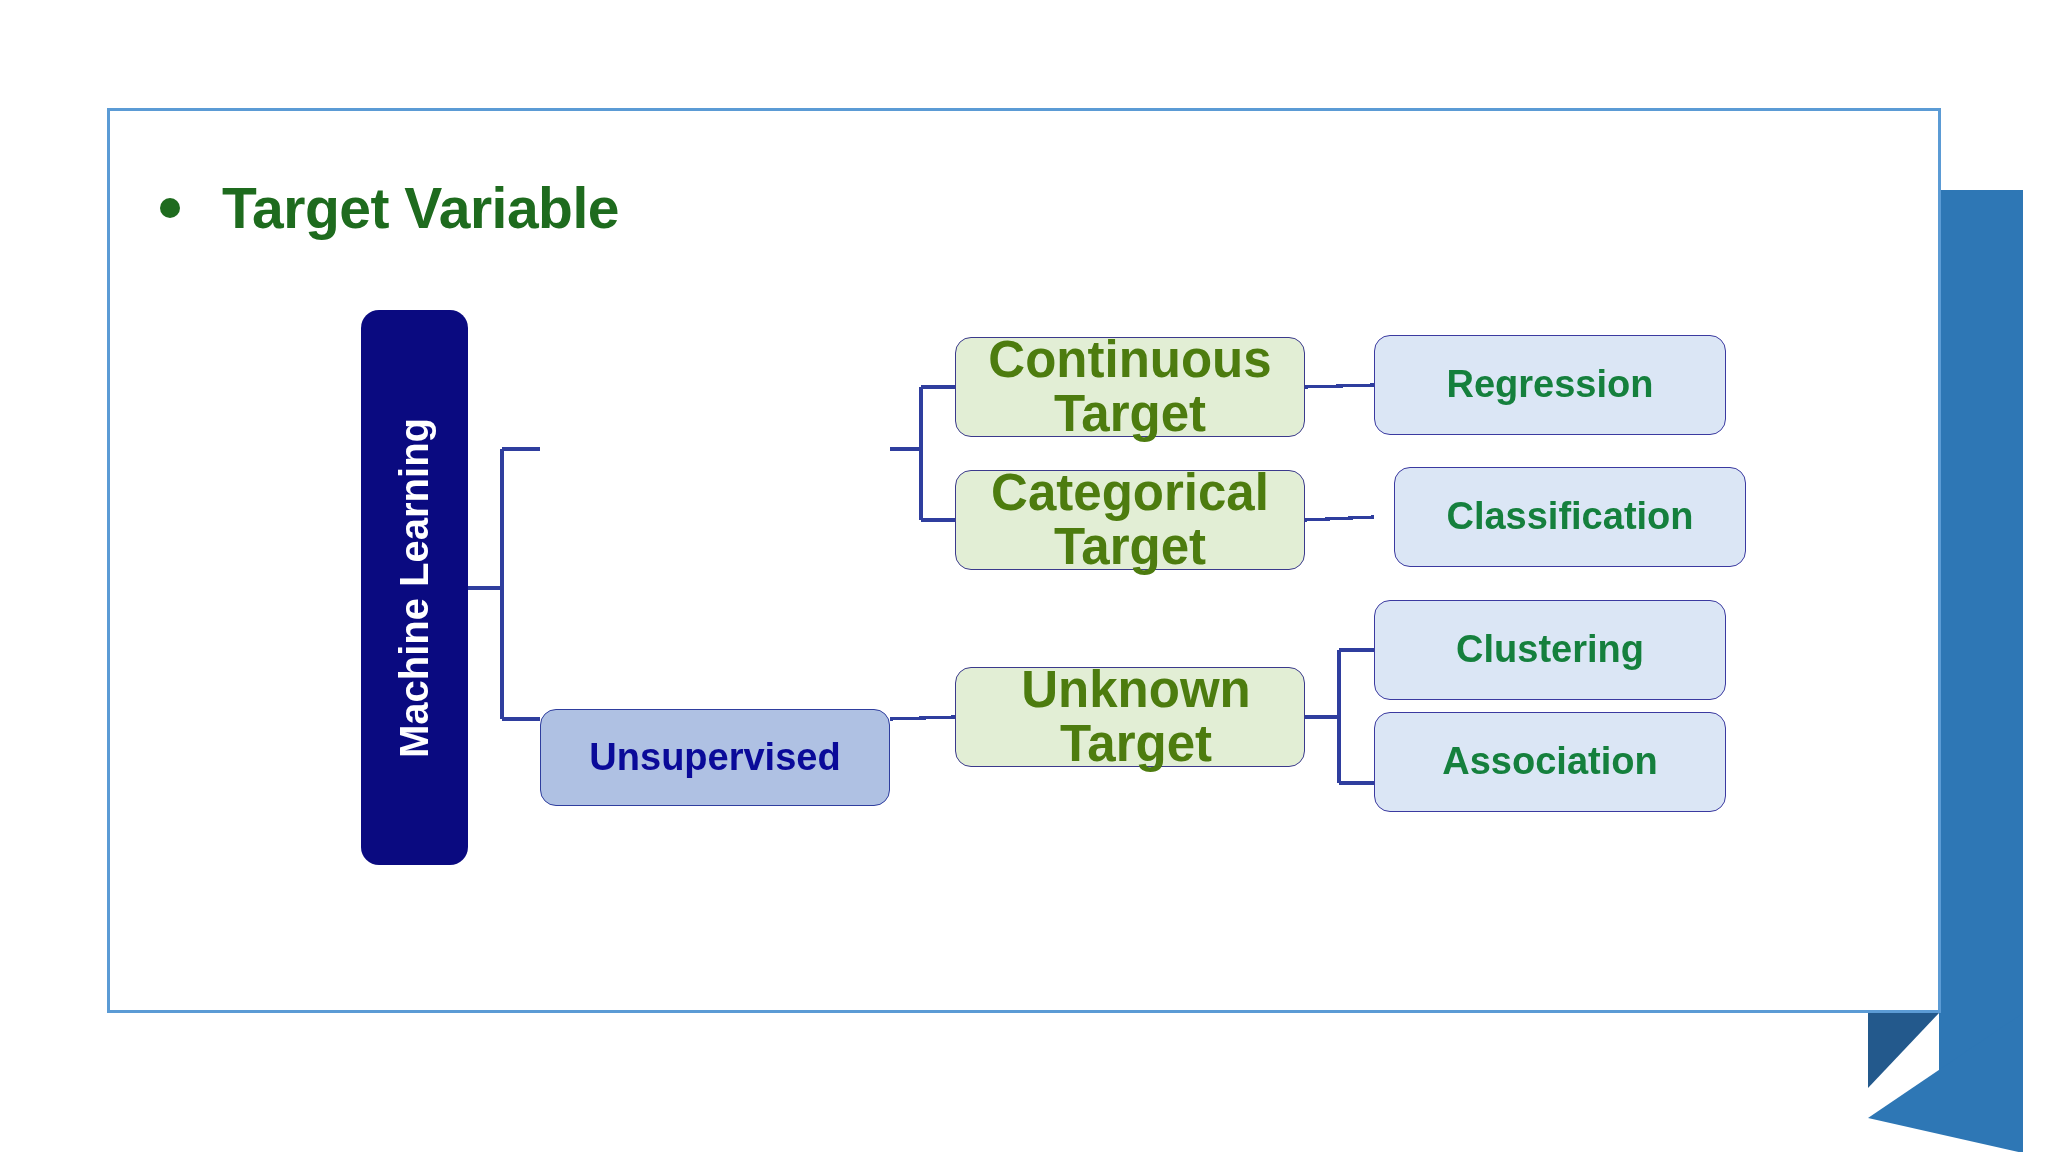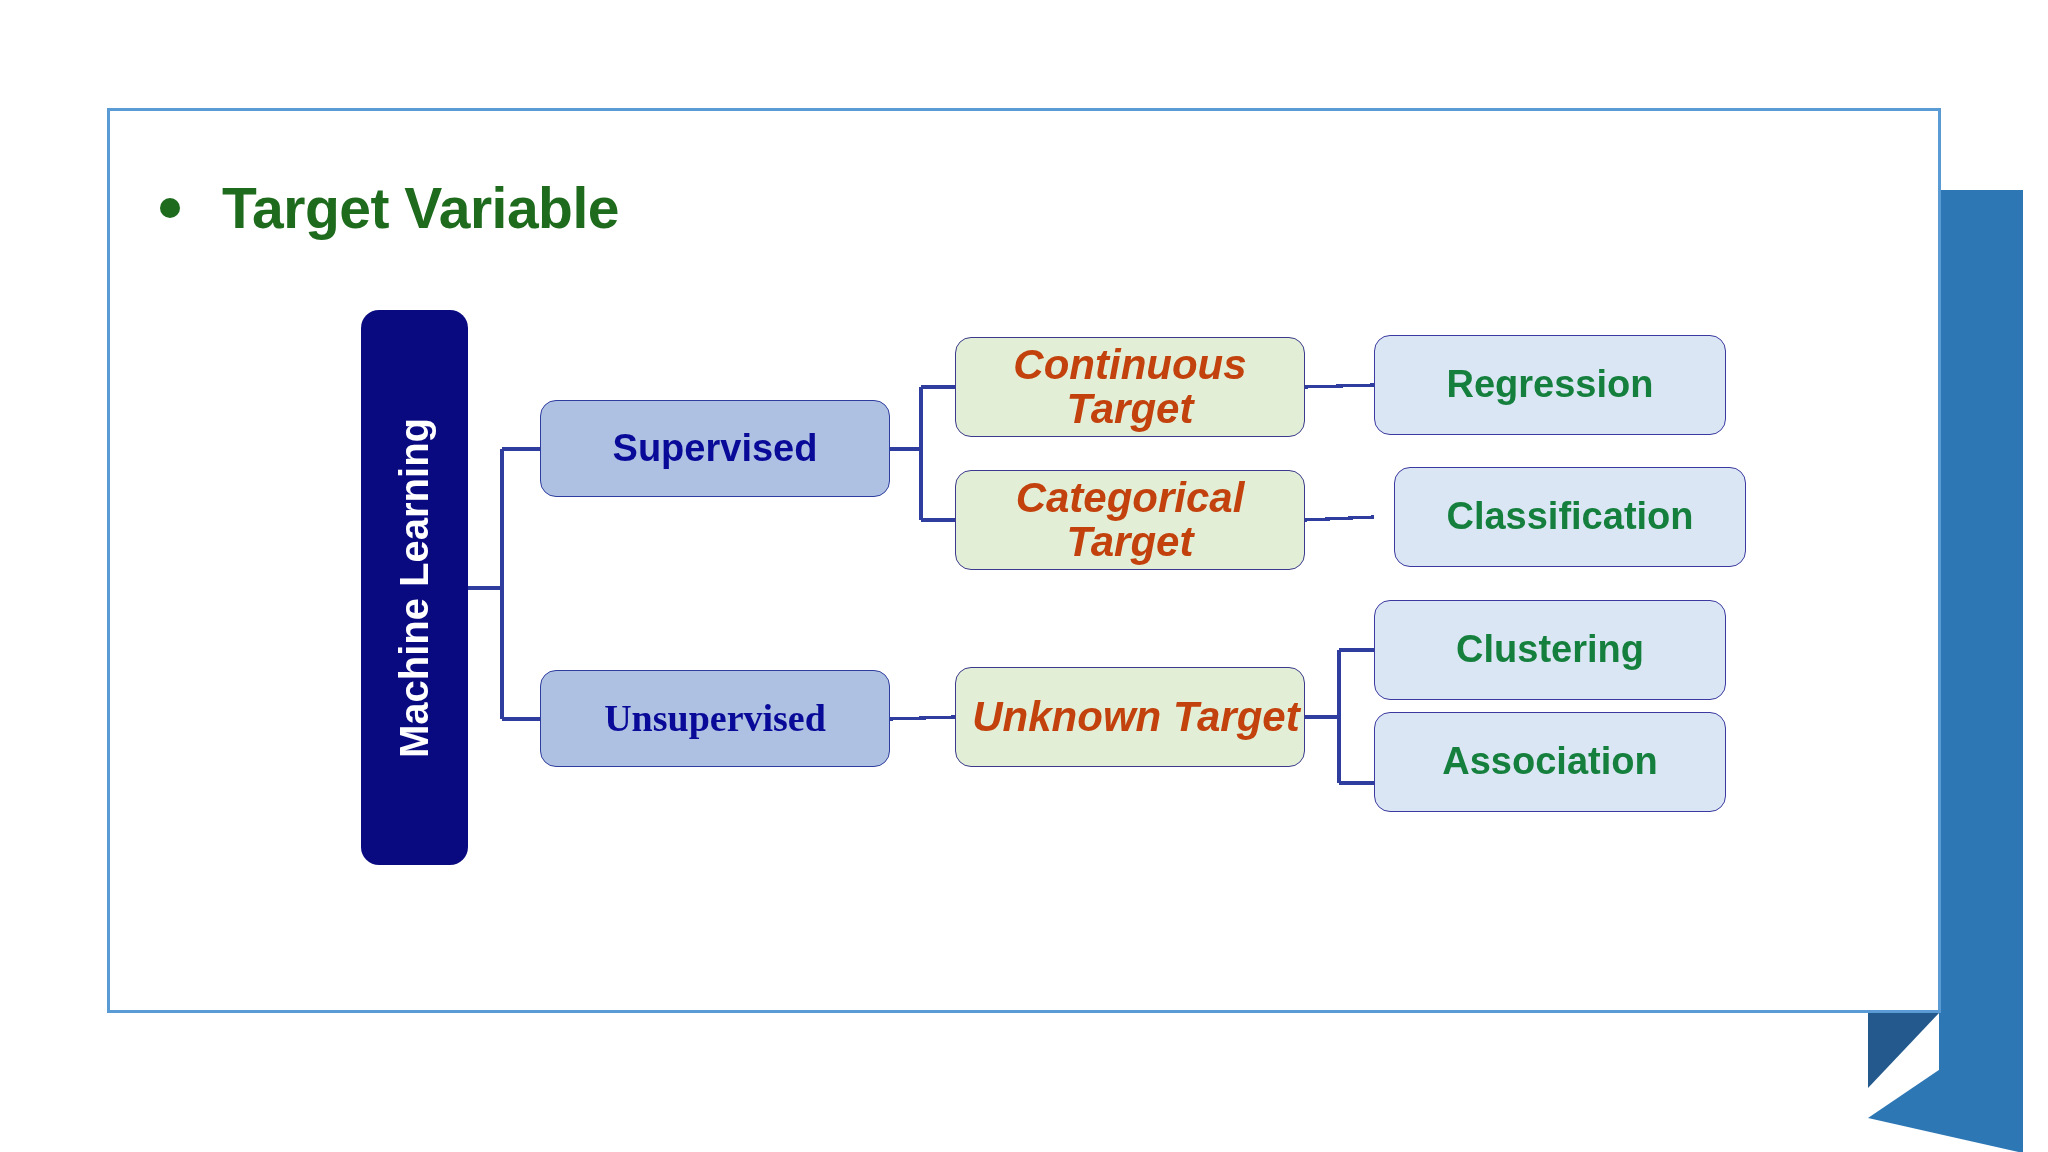--- a/index.html
+++ b/index.html
@@ -138,42 +138,41 @@
   }
 
   .node-l2 {
     width: 350px;
     height: 100px;
     background: #E2EED5;
     border: 1.6px solid #3B3A8C;
     border-radius: 16px;
   }
   .node-l2 .node-label {
-    color: #c2410c;
-    font-size: 42px;
-    font-weight: bold;
-    font-style: italic;
+    color: #4d7c0f;
+    font-size: 51px;
+    font-weight: bold;
   }
 
   .node-l3 {
     width: 352px;
     height: 100px;
     background: #DBE6F5;
     border: 1.6px solid #3B3AA0;
     border-radius: 16px;
   }
   .node-l3 .node-label {
     color: #15803d;
     font-size: 38px;
     font-weight: bold;
   }
 
   
   #node-supervised   { left: 540px;  top: 400px; }
-  #node-unsupervised { left: 540px;  top: 670px; font-family: Liberation Serif, serif; }
+  #node-unsupervised { left: 540px;  top: 709px; }
 
   #node-continuous   { left: 955px;  top: 337px; }
   #node-categorical  { left: 955px;  top: 470px; }
   #node-unknown      { left: 955px;  top: 667px; padding-left: 12px; }
 
   #node-regression     { left: 1374px; top: 335px; }
   #node-classification { left: 1394px; top: 467px; }
   #node-clustering     { left: 1374px; top: 600px; }
   #node-association    { left: 1374px; top: 712px; }
 </style>
@@ -218,23 +217,20 @@
       <path d="M1339,650 L1339,783"></path>
       <path d="M1339,650 L1374,650"></path>
       <path d="M1339,783 L1374,783"></path>
     </g>
   </svg>
 
   <div class="node node-root" id="node-root">
     <span class="node-label">Machine Learning</span>
   </div>
 
-  <div class="node node-l1" id="node-supervised">
-    <span class="node-label">Supervised</span>
-  </div>
   <div class="node node-l1" id="node-unsupervised">
     <span class="node-label">Unsupervised</span>
   </div>
 
   <div class="node node-l2" id="node-continuous">
     <span class="node-label">Continuous Target</span>
   </div>
   <div class="node node-l2" id="node-categorical">
     <span class="node-label">Categorical Target</span>
   </div>

